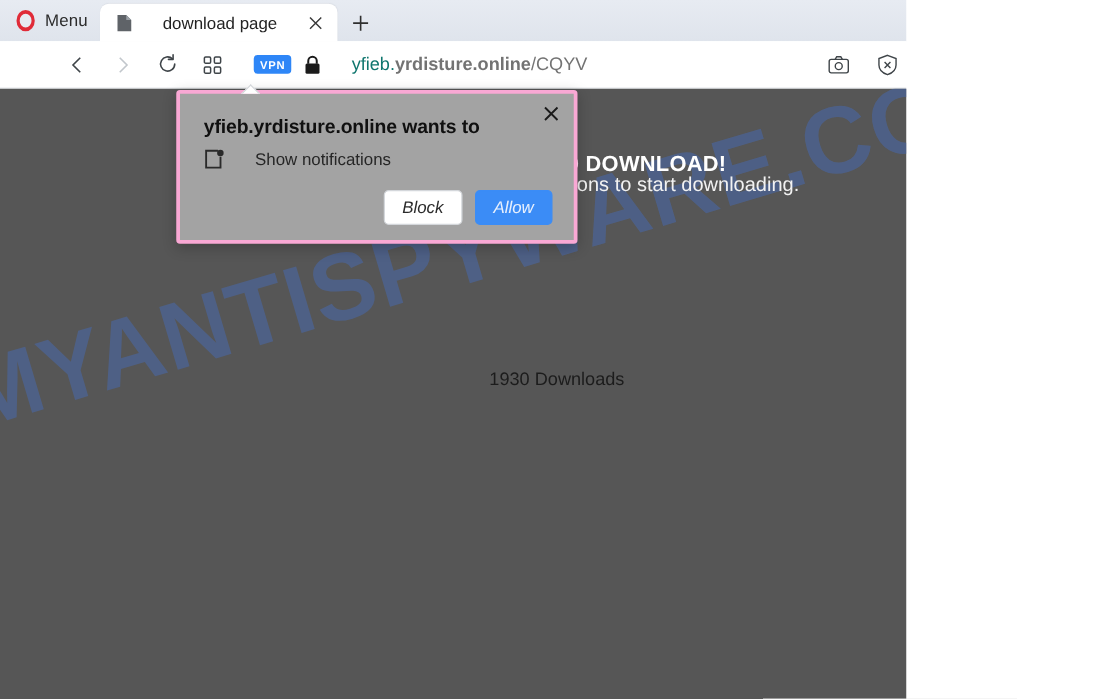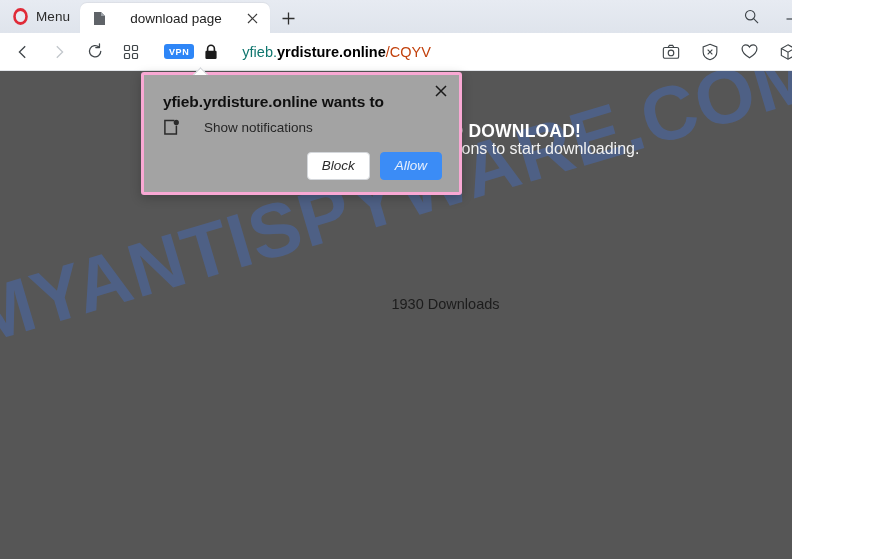--- a/index.html
+++ b/index.html
@@ -4,21 +4,21 @@
 <style>
   * { box-sizing: border-box; margin: 0; padding: 0; }
   html, body {
     width: 891px; height: 559px;
     font-family: "Liberation Sans", sans-serif;
     overflow: hidden;
     background: #ffffff;
   }
   #app {
     position: relative;
-    width: 792px; height: 559px;
+    width: 725px; height: 559px;
     overflow: hidden;
   }
 
   
   .tabstrip {
     position: absolute; left: 0; top: 0;
     width: 891px; height: 33px;
     background: linear-gradient(to bottom, #e7ebf2 0%, #dfe4ec 100%);
     display: flex; align-items: flex-end;
   }
@@ -90,21 +90,21 @@
     display: flex; align-items: center;
     border-bottom: 1px solid #e3e6ea;
   }
   .nav-icon {
     width: 34px; height: 30px;
     display: flex; align-items: center; justify-content: center;
     color: #3f4549;
     flex: 0 0 auto;
   }
   .nav-icon.disabled { color: #bfc4c9; }
-  .nav-left { display: flex; align-items: center; padding-left: 6px; gap: 2px; }
+  .nav-left { display: flex; align-items: center; padding-left: 6px; gap: 2px; margin-left: 39px; }
   .vpn-badge {
     background: #2e86f7; color: #fff;
     font-size: 9px; font-weight: bold;
     letter-spacing: .6px;
     padding: 2.5px 5px 2px 5px;
     border-radius: 3px;
     margin-left: 14px;
   }
   .lock-wrap {
     display: flex; align-items: center; justify-content: center;
@@ -112,22 +112,22 @@
   }
   .urlbar {
     flex: 1 1 auto;
     display: flex; align-items: center;
     height: 30px;
     padding-left: 16px;
     font-size: 14.5px;
     overflow: hidden; white-space: nowrap;
   }
   .url-sub { color: #0f766e; }
-  .url-domain { color: #000000; font-weight: bold; }
-  .url-path { color: #c2410c; }
+  .url-domain { color: #737373; font-weight: bold; }
+  .url-path { color: #737373; }
   .nav-right { display: flex; align-items: center; padding-right: 8px; gap: 5px; }
 
   
   .viewport {
     position: absolute; left: 0; top: 71px;
     width: 891px; height: 488px;
     background: #565656;
     overflow: hidden;
   }
   .page-heading {

